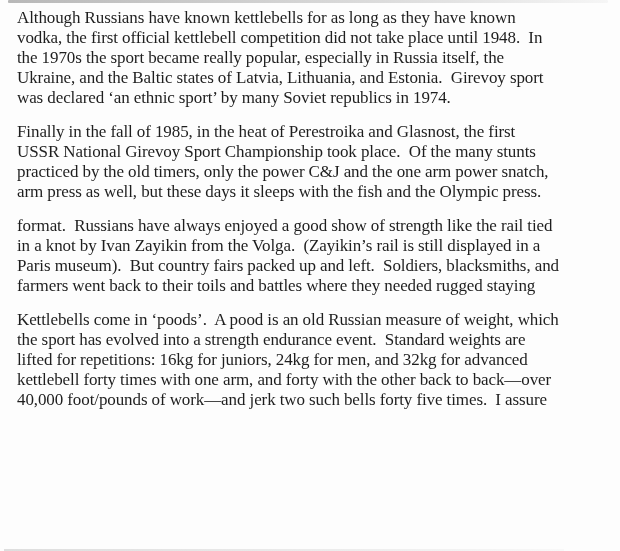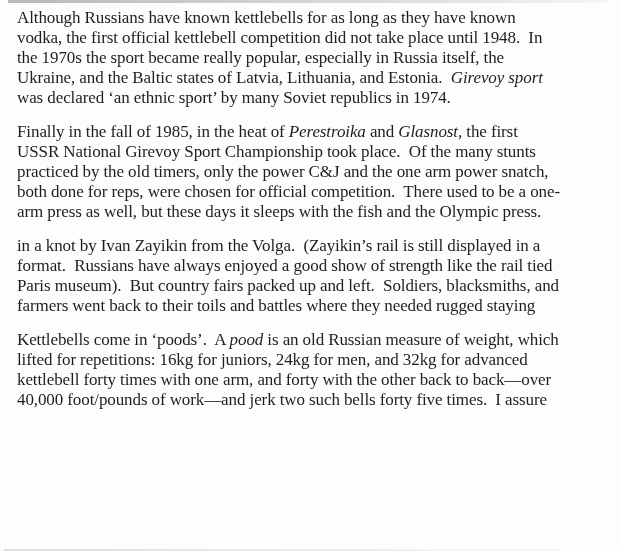--- a/index.html
+++ b/index.html
@@ -48,50 +48,49 @@
   .paragraph {
     margin: 0 0 14px 0;
   }
   .line {
     white-space: pre;
     font-size: 17px;
     line-height: 20px;
     letter-spacing: -0.1px;
   }
   .italic {
-    font-style: italic;
   }
 </style>
 </head>
 <body style="background: rgb(253, 253, 253); color: rgb(30, 30, 30);">
 
 <div class="scan-artifact-top"></div>
 
 <div class="doc">
     <div class="paragraph">
       <div class="line"><span>Although Russians have known kettlebells for as long as they have known</span></div>
       <div class="line"><span>vodka, the first official kettlebell competition did not take place until 1948.  In</span></div>
       <div class="line"><span>the 1970s the sport became really popular, especially in Russia itself, the</span></div>
       <div class="line"><span>Ukraine, and the Baltic states of Latvia, Lithuania, and Estonia.  </span><span class="italic">Girevoy sport</span></div>
       <div class="line"><span>was declared ‘an ethnic sport’ by many Soviet republics in 1974.</span></div>
     </div>
     <div class="paragraph">
       <div class="line"><span>Finally in the fall of 1985, in the heat of </span><span class="italic">Perestroika</span><span> and </span><span class="italic">Glasnost,</span><span> the first</span></div>
       <div class="line"><span>USSR National Girevoy Sport Championship took place.  Of the many stunts</span></div>
       <div class="line"><span>practiced by the old timers, only the power C&amp;J and the one arm power snatch,</span></div>
-      <div class="line"><span>both done for reps, were chosen for official competition.  There used to be a one-</span></div>
       <div class="line"><span>arm press as well, but these days it sleeps with the fish and the Olympic press.</span></div>
     </div>
     <div class="paragraph">
+      <div class="line"><span>format.  Russians have always enjoyed a good show of strength like the rail tied</span></div>
       <div class="line"><span>in a knot by Ivan Zayikin from the Volga.  (Zayikin’s rail is still displayed in a</span></div>
-      <div class="line"><span>format.  Russians have always enjoyed a good show of strength like the rail tied</span></div>
       <div class="line"><span>Paris museum).  But country fairs packed up and left.  Soldiers, blacksmiths, and</span></div>
       <div class="line"><span>farmers went back to their toils and battles where they needed rugged staying</span></div>
     </div>
     <div class="paragraph">
       <div class="line"><span>Kettlebells come in ‘poods’.  A </span><span class="italic">pood</span><span> is an old Russian measure of weight, which</span></div>
+      <div class="line"><span>the sport has evolved into a strength endurance event.  Standard weights are</span></div>
       <div class="line"><span>lifted for repetitions: 16kg for juniors, 24kg for men, and 32kg for advanced</span></div>
       <div class="line"><span>kettlebell forty times with one arm, and forty with the other back to back—over</span></div>
       <div class="line"><span>40,000 foot/pounds of work—and jerk two such bells forty five times.  I assure</span></div>
     </div>
   </div>
 
 <div class="scan-artifact-bottom"></div>
 
 </body></html>

